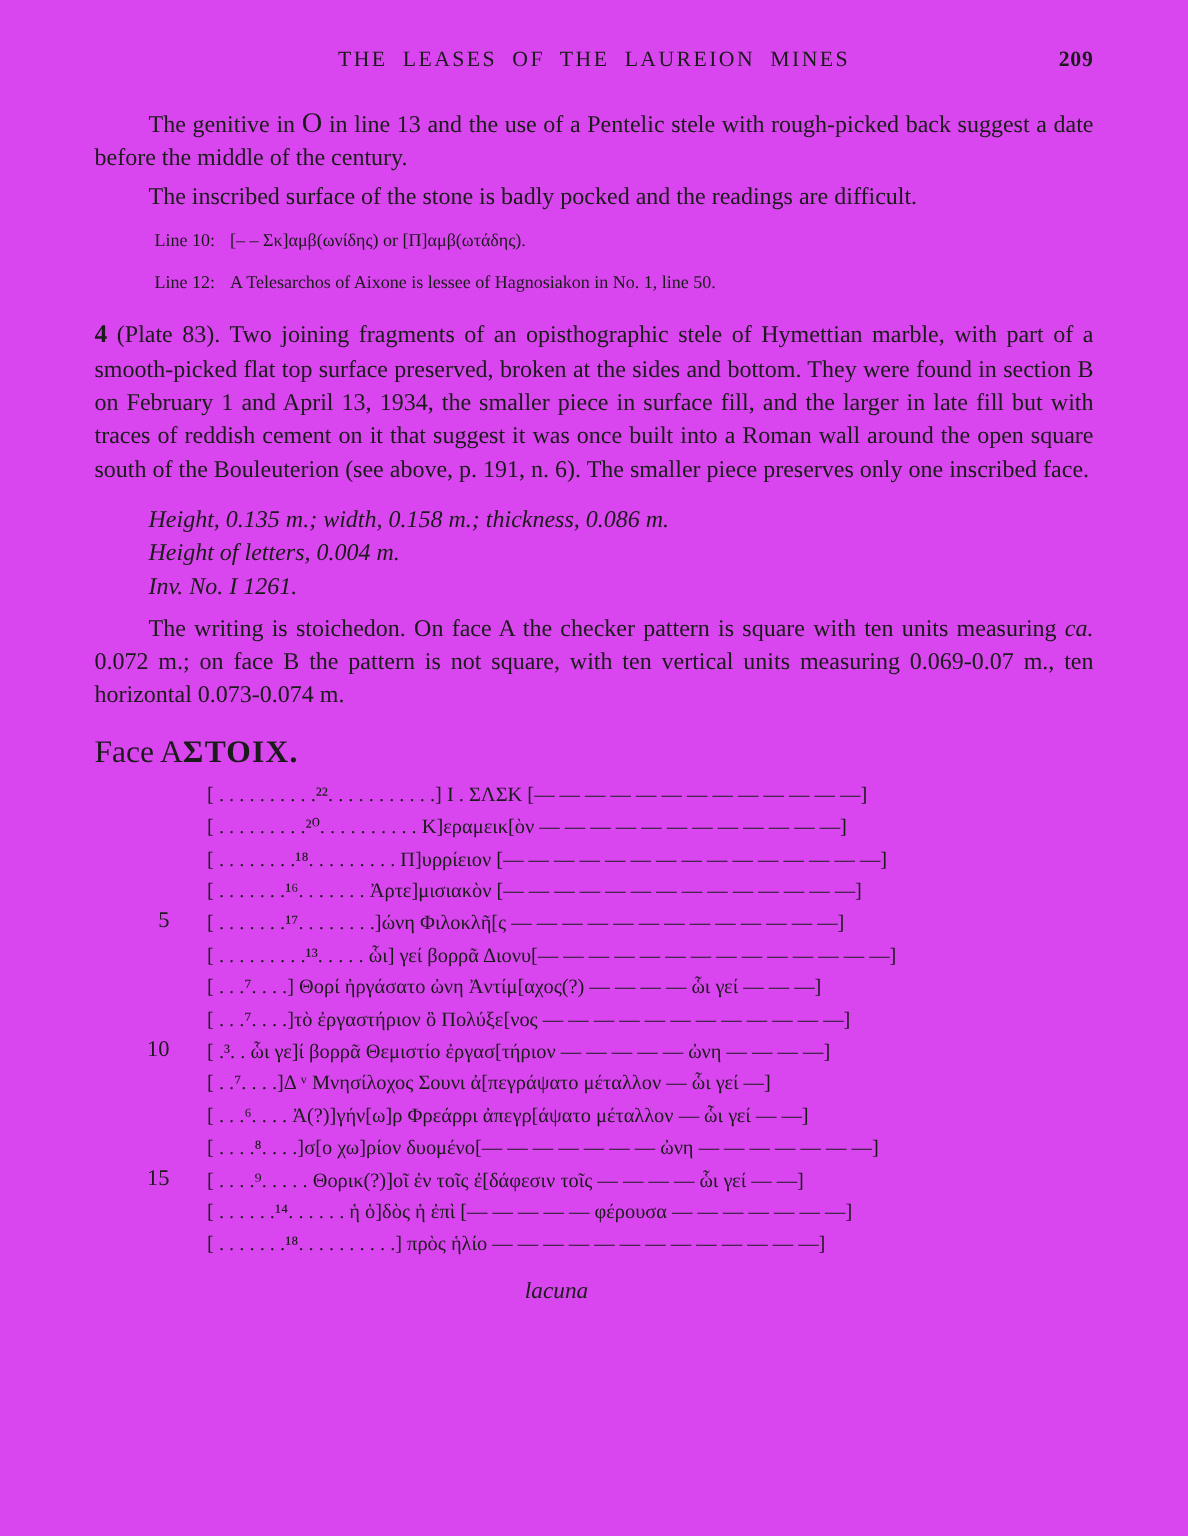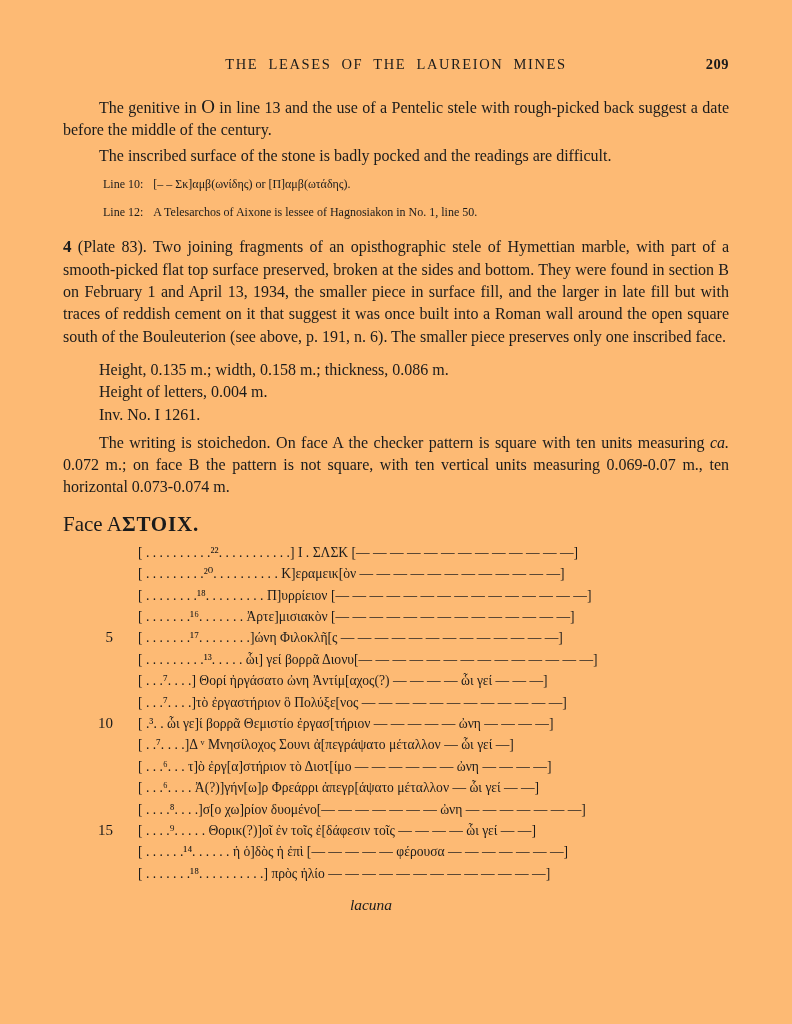--- a/index.html
+++ b/index.html
@@ -1,24 +1,24 @@
 <!DOCTYPE html>
 <html><head>
 <meta charset="utf-8">
 <style>
   * { margin: 0; padding: 0; box-sizing: border-box; }
   html, body { background: #ffffff; }
   .page {
     width: 792px;
     height: 1024px;
     margin: 0 auto;
-    background: #fdba74;
+    background: #d946ef;
     color: #1b1b1b;
     font-family: "Liberation Serif", "DejaVu Serif", serif;
-    padding: 56px 63px 0 63px;
+    padding: 32px 63px 0 63px;
     overflow: hidden;
     position: relative;
   }
   
   .running-head {
     display: flex;
     align-items: baseline;
     font-size: 14.5px;
     letter-spacing: 1.6px;
     word-spacing: 5px;
@@ -41,21 +41,21 @@
     line-height: 22.3px;
     margin-left: 40px;
     margin-top: 6px;
     white-space: nowrap;
   }
   .note-label { margin-right: 10px; }
   .entry { margin-top: 13px; }
   .entry-num { font-weight: bold; font-size: 17px; }
   .big-o { font-size: 19px; line-height: 0; }
   .measure-block { margin-top: 11px; margin-left: 36px; }
-  .measure-line { font-size: 16px; line-height: 22.3px; }
+  .measure-line { font-size: 16px; line-height: 22.3px; font-style: italic; }
   .stoich-para { margin-top: 6px; }
   .it { font-style: italic; }
 
   
   .inscription { margin-top: 13px; }
   .insc-head {
     display: flex;
     justify-content: flex-start;
     width: 516px;
     font-size: 21px;
@@ -155,24 +155,20 @@
     <div class="insc-row">
         <span class="insc-num">10</span>
         <span class="insc-text">[ .³. . ὧι γε]ί βορρᾶ Θεμιστίο ἐργασ[τήριον — — — — — ὠνη — — — —]</span>
       </div>
     <div class="insc-row">
         <span class="insc-num"></span>
         <span class="insc-text">[ . .⁷. . . .]Δ ᵛ Μνησίλοχος Σουνι ἀ[πεγράψατο μέταλλον — ὧι γεί —]</span>
       </div>
     <div class="insc-row">
         <span class="insc-num"></span>
-        <span class="insc-text">[ . . .⁶. . . τ]ὸ ἐργ[α]στήριον τὸ Διοτ[ίμο — — — — — — ὠνη — — — —]</span>
-      </div>
-    <div class="insc-row">
-        <span class="insc-num"></span>
         <span class="insc-text">[ . . .⁶. . . . Ἀ(?)]γήν[ω]ρ Φρεάρρι ἀπεγρ[άψατο μέταλλον — ὧι γεί — —]</span>
       </div>
     <div class="insc-row">
         <span class="insc-num"></span>
         <span class="insc-text">[ . . . .⁸. . . .]σ[ο χω]ρίον δυομένο[— — — — — — — ὠνη — — — — — — —]</span>
       </div>
     <div class="insc-row">
         <span class="insc-num">15</span>
         <span class="insc-text">[ . . . .⁹. . . . . Θορικ(?)]οῖ ἐν τοῖς ἐ[δάφεσιν τοῖς — — — — ὧι γεί — —]</span>
       </div>

